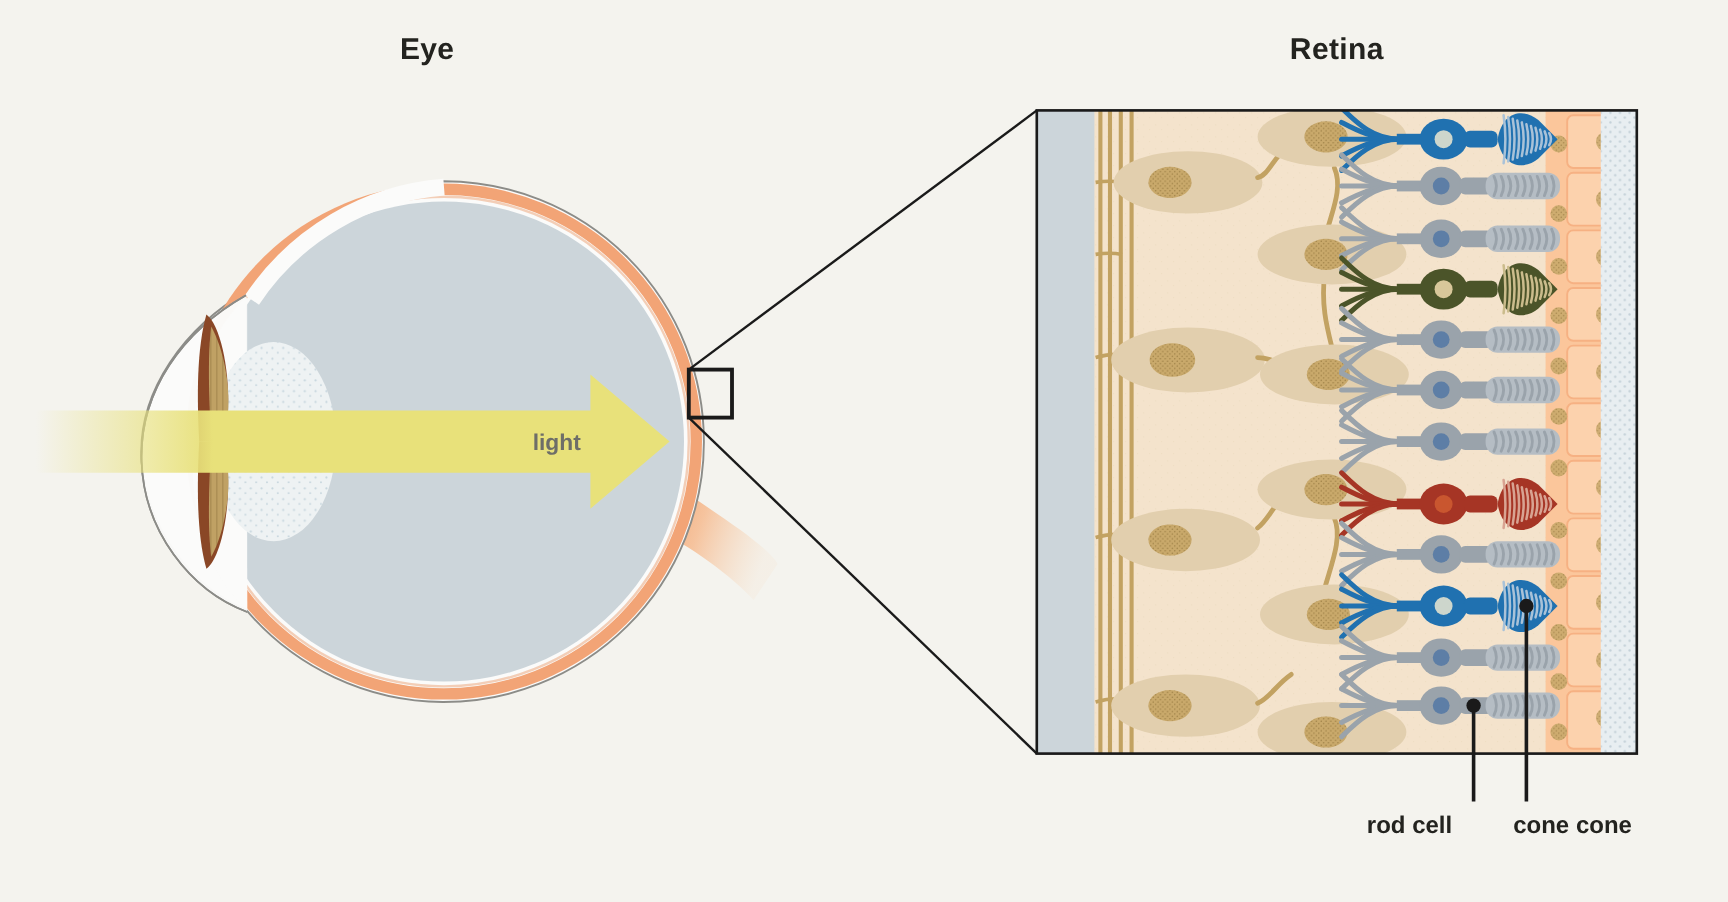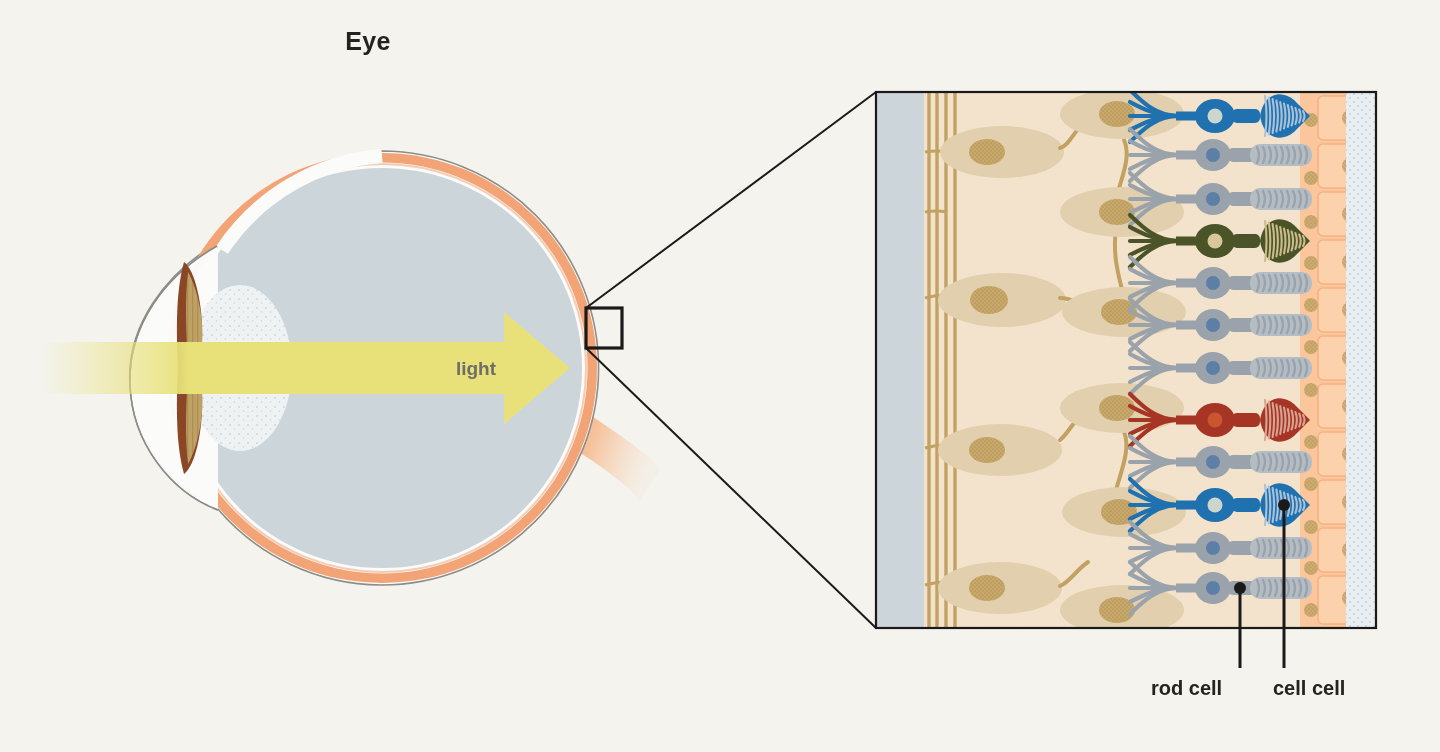--- a/index.html
+++ b/index.html
@@ -10,21 +10,21 @@
   body {
     width: 1440px;
     height: 752px;
     background: #f4f3ee;
     font-family: "Liberation Sans", sans-serif;
     overflow: hidden;
     position: relative;
   }
   #figure-root {
     position: absolute;
-    left: 12px;
+    left: 0;
     top: 0;
     width: 1153px;
     height: 752px;
   }
   .title {
     position: absolute;
     font-size: 25px;
     font-weight: bold;
     color: #23231f;
     letter-spacing: 0.3px;
@@ -69,20 +69,21 @@
     font-family: "Liberation Sans", sans-serif;
   }
 </style>
 </head>
 <body>
 
 <div id="figure-root">
 
   <div class="title" id="title-eye">Eye</div>
 
+  <div class="title" id="title-retina">Retina</div>
 
   <svg width="1440" height="752" viewBox="0 0 1440 752">
     <defs>
 
       <pattern id="lensStipple" width="9" height="9" patternUnits="userSpaceOnUse">
         <circle cx="2" cy="2" r="0.9" fill="#b9ccd6"></circle>
         <circle cx="6.5" cy="6" r="0.8" fill="#b9ccd6"></circle>
       </pattern>
       <pattern id="irisTex" width="5" height="5" patternUnits="userSpaceOnUse">
         <rect width="5" height="5" fill="#c0a164"></rect>
@@ -629,15 +630,15 @@
     <g stroke="#1a1a1a" stroke-width="3">
       <line x1="1228" y1="588" x2="1228" y2="668"></line>
       <circle cx="1228" cy="588" r="6" fill="#1a1a1a" stroke="none"></circle>
       <line x1="1272" y1="505" x2="1272" y2="668"></line>
       <circle cx="1272" cy="505" r="6" fill="#1a1a1a" stroke="none"></circle>
     </g>
   </svg>
 
   <div class="cell-label" id="label-rod">rod cell</div>
 
-  <div class="cell-label" id="label-cone">cell cell</div>
+  <div class="cell-label" id="label-cone">cone cone</div>
 
 </div>
 
 </body></html>

